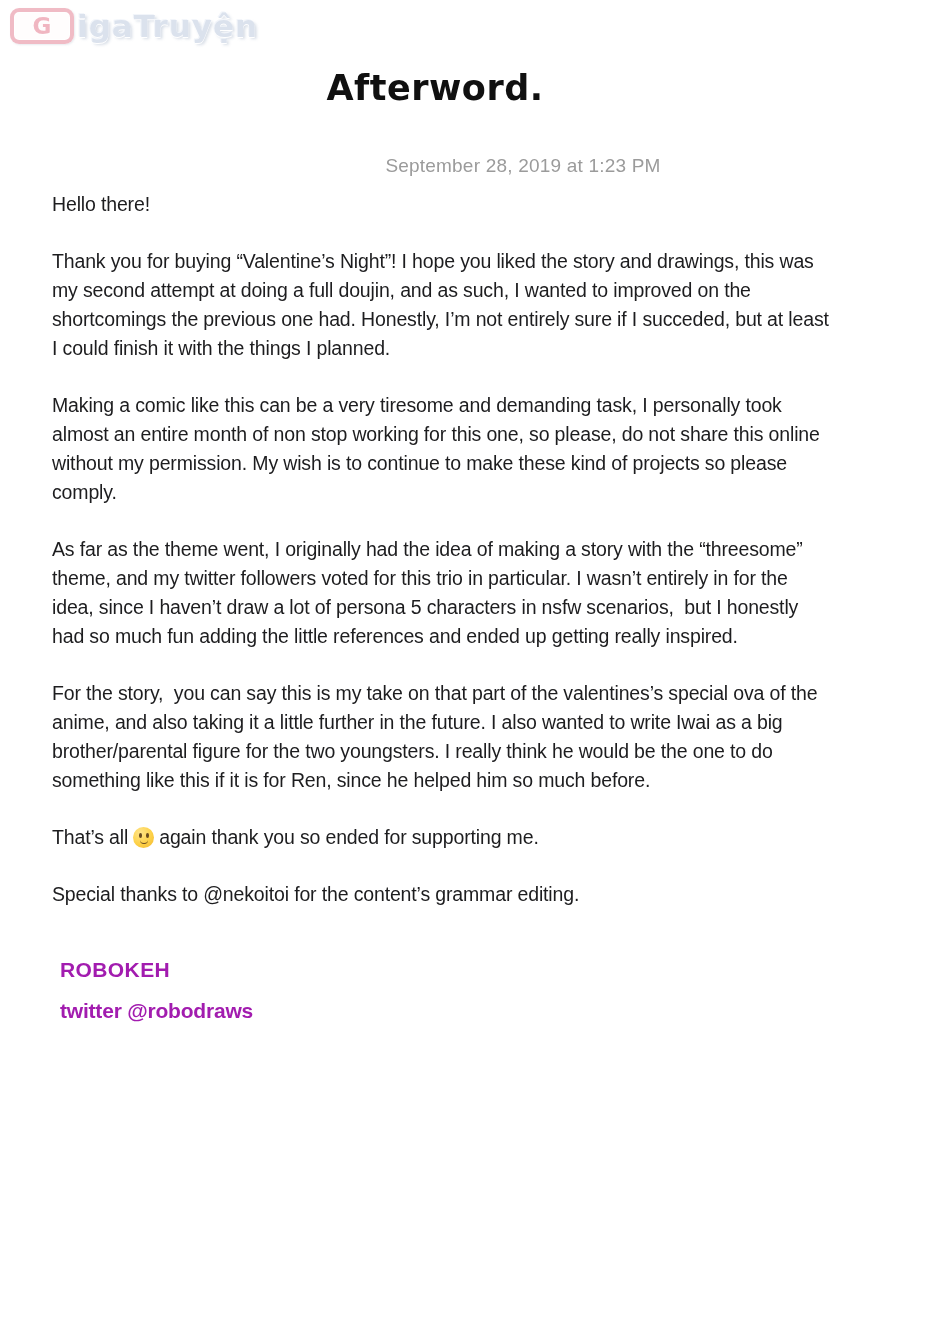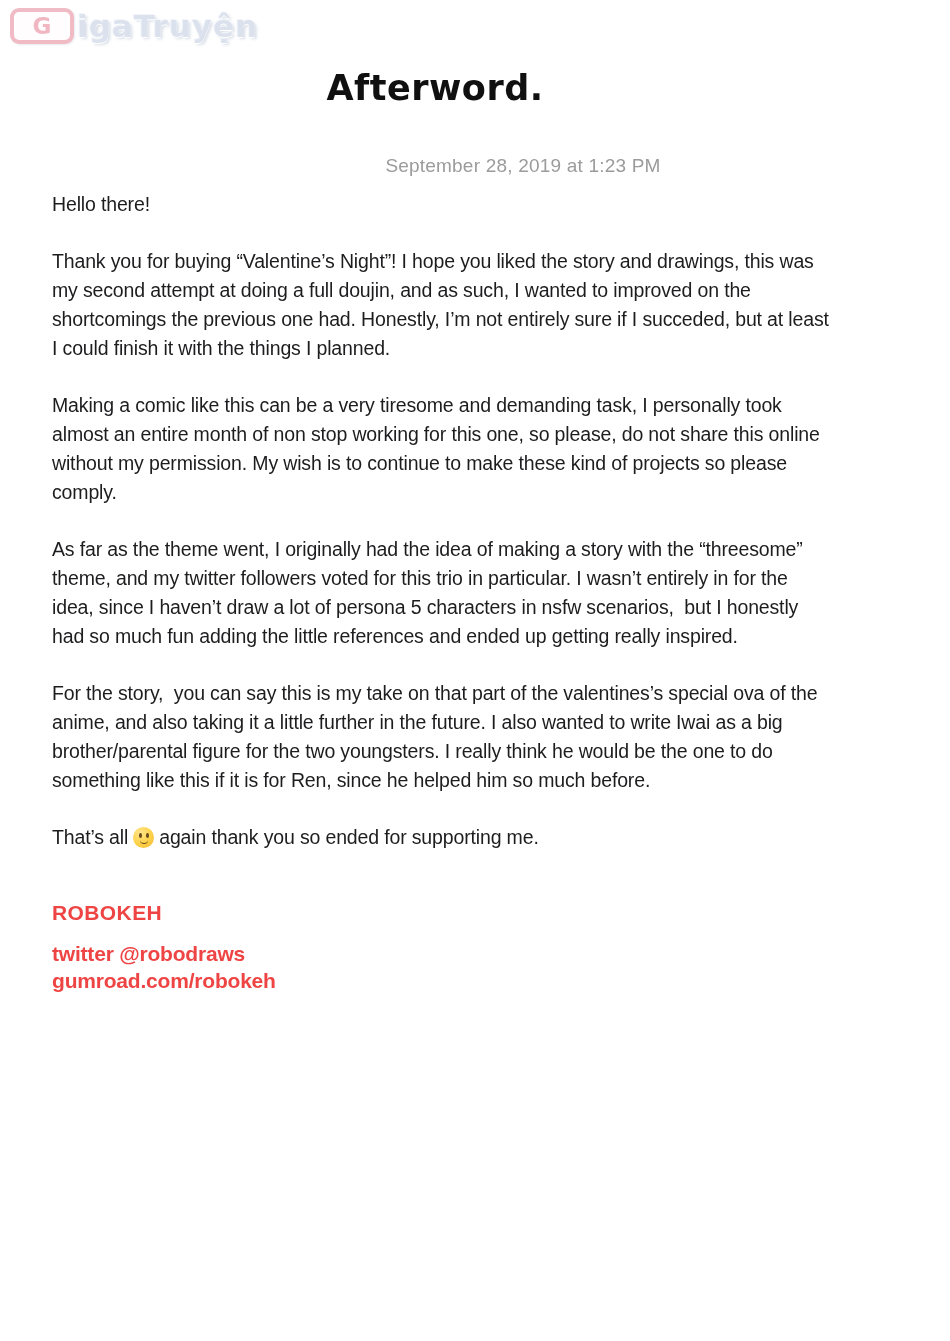--- a/index.html
+++ b/index.html
@@ -116,22 +116,23 @@
     bottom: 4px;
     width: 8px;
     height: 3.5px;
     border-bottom: 1.7px solid #6a4b1f;
     border-radius: 0 0 8px 8px;
   }
 
   
   .signature {
     margin-top: 46px;
+    margin-left: 8px;
     font-weight: 700;
-    color: #ef4444;
+    color: #a21caf;
   }
   .sig-name {
     font-size: 21px;
     letter-spacing: 0.4px;
     margin-bottom: 13px;
   }
   .sig-links div {
     font-size: 21px;
     line-height: 27px;
     letter-spacing: -0.2px;
@@ -156,23 +157,23 @@
   <div class="content">
     <p class="greeting">Hello there!</p>
 
     <p>Thank you for buying “Valentine’s Night”! I hope you liked the story and drawings, this was my second attempt at doing a full doujin, and as such, I wanted to improved on the shortcomings the previous one had. Honestly, I’m not entirely sure if I succeded, but at least I could finish it with the things I planned.</p>
     <p>Making a comic like this can be a very tiresome and demanding task, I personally took almost an entire month of non stop working for this one, so please, do not share this online without my permission. My wish is to continue to make these kind of projects so please comply.</p>
     <p>As far as the theme went, I originally had the idea of making a story with the “threesome” theme, and my twitter followers voted for this trio in particular. I wasn’t entirely in for the idea, since I haven’t draw a lot of persona 5 characters in nsfw scenarios,  but I honestly had so much fun adding the little references and ended up getting really inspired.</p>
     <p>For the story,  you can say this is my take on that part of the valentines’s special ova of the anime, and also taking it a little further in the future. I also wanted to write Iwai as a big brother/parental figure for the two youngsters. I really think he would be the one to do something like this if it is for Ren, since he helped him so much before.</p>
 
     <p class="closing"><span>That’s all</span><span class="emoji"><span class="eye l"></span><span class="eye r"></span><span class="mouth"></span></span><span>again thank you so ended for supporting me.</span></p>
 
+    <p class="credits">Special thanks to @nekoitoi for the content’s grammar editing.</p>
 
     <div class="signature">
       <div class="sig-name">ROBOKEH</div>
       <div class="sig-links">
         <div>twitter @robodraws</div>
-        <div>gumroad.com/robokeh</div>
       </div>
     </div>
   </div>
 
 </div>
 
 </body></html>

